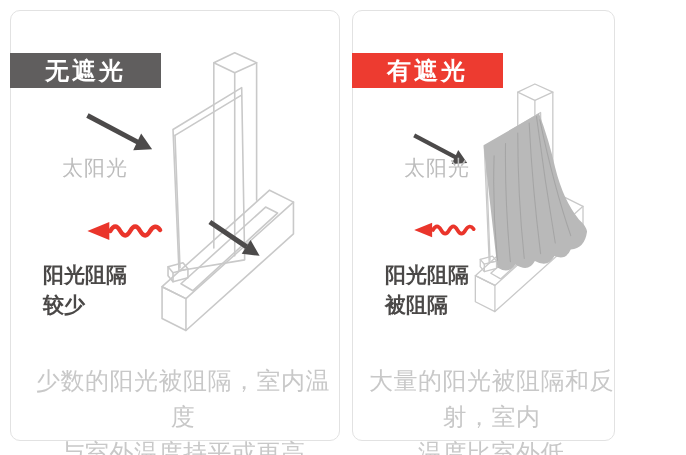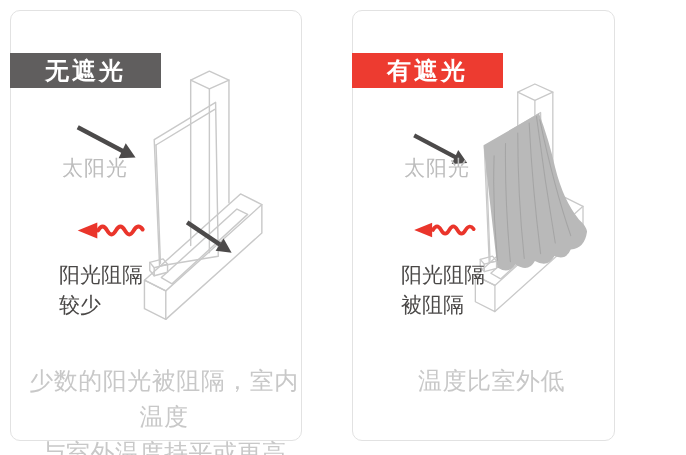--- a/index.html
+++ b/index.html
@@ -1,30 +1,30 @@
 <!DOCTYPE html>
 <html style="--badge-no-shade-bg: #605e5e; --badge-shade-bg: #ed3b30; --badge-text: #ffffff; --accent-red: #ea352b; --arrow-dark: #4c4a4a; --line-gray: #c9c9c9; --curtain-gray: #b9b9b9; --curtain-fold: #a5a5a5; --label-dark: #4a4847; --label-light: #bcbcbc; --caption-light: #c8c8c8; --card-border: #e2e2e2;"><head>
 <meta charset="utf-8">
 <style>
   html,body{margin:0;padding:0;background:#ffffff;}
   body{font-family:"Liberation Sans","DejaVu Sans",sans-serif;}
   .stage{position:relative;width:686px;height:455px;background:#ffffff;overflow:hidden;}
   .card{position:absolute;top:10px;height:431px;background:#ffffff;
         border:1px solid var(--card-border,#e2e2e2);border-radius:10px;box-sizing:border-box;}
-  .card.left{left:10px;width:292px;}
+  .card.left{left:10px;width:330px;}
   .card.right{left:352px;width:263px;}
   .badge{position:absolute;left:-1px;top:42px;width:151px;height:35px;
          display:flex;align-items:center;justify-content:center;
          color:var(--badge-text,#fff);font-size:24px;font-weight:bold;letter-spacing:3px;}
   .badge.no-shade{background:var(--badge-no-shade-bg,#605e5e);}
   .badge.shade{background:var(--badge-shade-bg,#ed3b30);}
   .illustration{position:absolute;left:0;top:0;width:100%;height:100%;}
   .sun-label{position:absolute;left:45px;top:143px;font-size:21px;letter-spacing:1px;
              color:var(--label-light,#bcbcbc);margin-left:6px;}
-  .block-label{position:absolute;left:48px;top:249px;font-size:21px;font-weight:normal;
+  .block-label{position:absolute;left:32px;top:249px;font-size:21px;font-weight:bold;
                line-height:30px;color:var(--label-dark,#4a4847);}
   .caption{position:absolute;left:16px;right:0;top:352px;text-align:center;
            font-size:24px;line-height:36px;letter-spacing:0.5px;
            color:var(--caption-light,#c8c8c8);}
   
   .wire{fill:none;stroke:var(--line-gray,#c9c9c9);stroke-width:1.6;
         stroke-linejoin:round;stroke-linecap:round;}
   .dark-shaft{stroke:var(--arrow-dark,#4c4a4a);stroke-width:5;stroke-linecap:butt;fill:none;}
   .dark-head{fill:var(--arrow-dark,#4c4a4a);stroke:none;}
   .red-head{fill:var(--accent-red,#ea352b);stroke:none;}
@@ -153,17 +153,18 @@
       </g>
     </svg>
 
     <div class="badge shade">有遮光</div>
     <div class="sun-label">太阳光</div>
     <div class="block-label">
       <div>阳光阻隔</div>
       <div>被阻隔</div>
     </div>
     <div class="caption">
+      <div>大量的阳光被阻隔和反射，室内</div>
       <div>温度比室外低</div>
     </div>
   </div>
 
 </div>
 
 </body></html>

